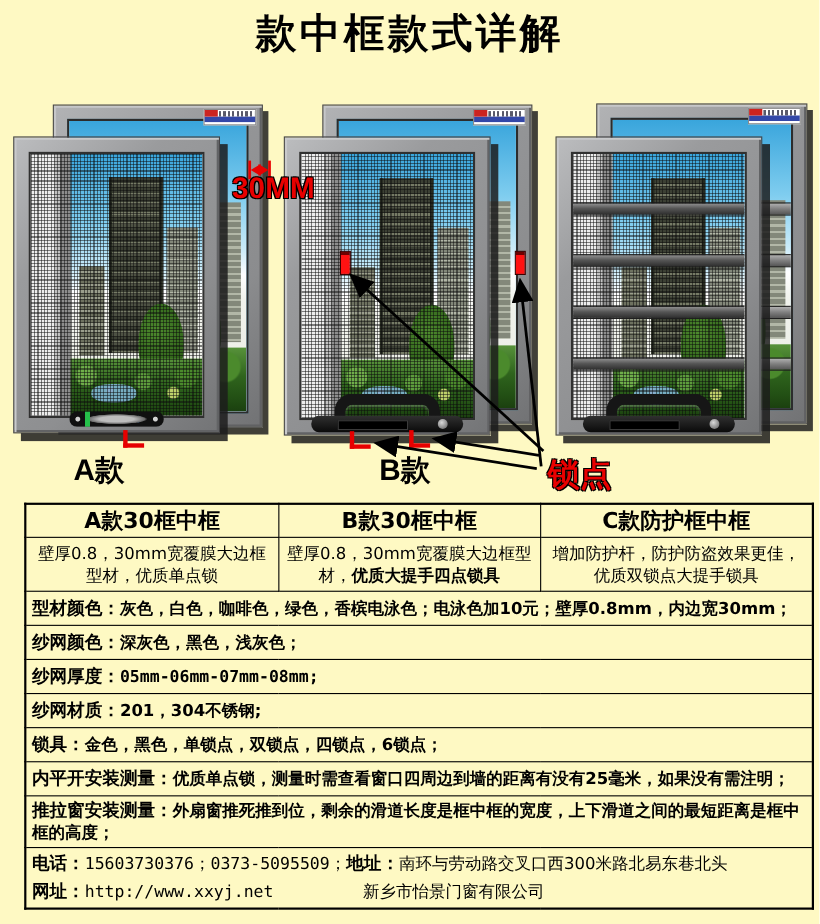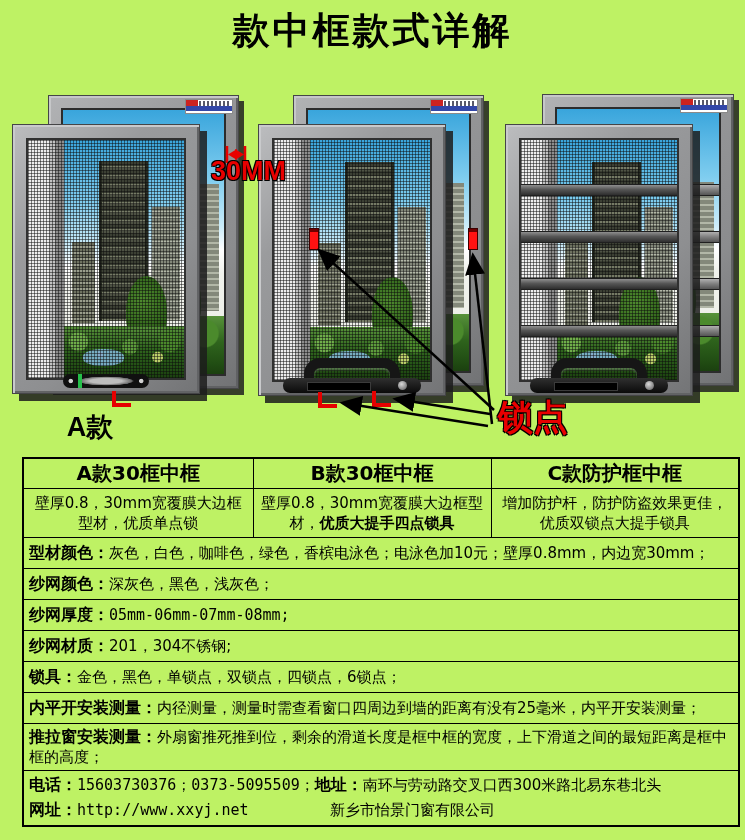--- a/index.html
+++ b/index.html
@@ -1,16 +1,16 @@
 <!DOCTYPE html>
 <html><head>
 <meta charset="utf-8">
 <style>
   html,body{margin:0;padding:0;background:#fff;}
-  .page{position:relative;width:745px;height:840px;background:#bef264;overflow:hidden;
+  .page{position:relative;width:745px;height:840px;background:#fef9c3;overflow:hidden;
         font-family:"DejaVu Sans","Liberation Sans",sans-serif;color:#000;}
 
   
   .title{position:absolute;top:6px;left:0;width:100%;text-align:center;
          font-size:37px;font-weight:bold;letter-spacing:3px;
          font-family:"Liberation Sans","DejaVu Sans",sans-serif;}
 
   
   .backwin{position:absolute;z-index:1;
      background:linear-gradient(135deg,#b2b3b5 0%,#949597 40%,#8b8c8e 70%,#717274 100%);
@@ -98,35 +98,35 @@
   
   .lockpoint{position:absolute;width:8px;height:20px;z-index:4;
      background:linear-gradient(180deg,#6e0000 0 3px,#ff1212 3px 100%);
      border:1px solid #3c0000;}
   .bracket{position:absolute;width:15px;height:12px;z-index:4;
      border-left:4px solid #e60000;border-bottom:4px solid #e60000;}
   .red-text{position:absolute;z-index:6;font-weight:bold;color:#e80000;
      font-family:"Liberation Sans","DejaVu Sans",sans-serif;
      text-shadow:1px 1px 0 #000,-1px -1px 0 #000,1px -1px 0 #000,-1px 1px 0 #000;padding-left:11px;}
   .dim-label{left:200px;top:156px;font-size:27px;letter-spacing:0;}
-  .lock-label{left:487px;top:394px;font-size:35px;}
+  .lock-label{left:487px;top:412px;font-size:29px;}
 
   .prod-label{position:absolute;top:409px;width:70px;text-align:center;z-index:6;
      font-size:27px;font-weight:600;font-family:"Liberation Sans","DejaVu Sans",sans-serif;}
 
   .anno-svg{position:absolute;left:0;top:0;z-index:5;pointer-events:none;}
 
   
   .spec-table{position:absolute;left:22px;top:457px;width:718px;
      border-collapse:collapse;border:2.5px solid #000;table-layout:fixed;
      font-size:15px;}
   .spec-table th,.spec-table td{border:1.5px solid #000;padding:2px 5px;vertical-align:middle;margin-top:37px;}
   .spec-table th{font-size:20px;font-weight:bold;text-align:center;height:26px;padding:1px 2px;}
   .desc-cell{text-align:center;height:44px;line-height:1.35;padding:2px 3px;}
-  .spec-row td{height:26px;line-height:1.3;}
+  .spec-row td{height:26px;line-height:1.3;font-weight:bold;}
   .spec-row b{font-size:16px;}
   .contact-cell{height:44px;line-height:1.55;}
   .contact-cell b{font-size:16px;}
   .mono{font-family:"DejaVu Sans Mono","Liberation Mono",monospace;}
   .web-part{display:inline-block;min-width:301px;}
 </style>
 </head>
 <body>
 
 <div class="page">
@@ -274,20 +274,21 @@
       <line x1="227" y1="146" x2="227" y2="163" stroke="#e80000" stroke-width="2.5"></line>
       <line x1="245" y1="146" x2="245" y2="163" stroke="#e80000" stroke-width="2.5"></line>
       <path d="M228,154.5 L237,149 L237,160 Z" fill="#e80000"></path>
       <path d="M244,154.5 L235,149 L235,160 Z" fill="#e80000"></path>
     </g>
   </svg>
 
   <div class="red-text dim-label">30MM</div>
   <div class="red-text lock-label">锁点</div>
   <div class="prod-label" style="left:55px">A款</div>
+  <div class="prod-label" style="left:333px">B款</div>
 
   <table class="spec-table">
     <colgroup>
         <col style="width:230px">
         <col style="width:238px">
         <col>
       </colgroup>
     <tbody>
         <tr>
       <th>A款30框中框</th>
@@ -308,21 +309,21 @@
     <tr class="spec-row">
           <td colspan="3"><b>纱网厚度：</b><span class="mono">05mm-06mm-07mm-08mm;</span></td>
         </tr>
     <tr class="spec-row">
           <td colspan="3"><b>纱网材质：</b><span>201，304不锈钢;</span></td>
         </tr>
     <tr class="spec-row">
           <td colspan="3"><b>锁具：</b><span>金色，黑色，单锁点，双锁点，四锁点，6锁点；</span></td>
         </tr>
     <tr class="spec-row">
-          <td colspan="3"><b>内平开安装测量：</b><span>内径测量，测量时需查看窗口四周边到墙的距离有没有25毫米，内平开安装测量；</span></td>
+          <td colspan="3"><b>内平开安装测量：</b><span>优质单点锁，测量时需查看窗口四周边到墙的距离有没有25毫米，如果没有需注明；</span></td>
         </tr>
     <tr class="spec-row">
           <td colspan="3" style="height:42px"><b>推拉窗安装测量：</b><span>外扇窗推死推到位，剩余的滑道长度是框中框的宽度，上下滑道之间的最短距离是框中框的高度；</span></td>
         </tr>
     <tr>
       <td colspan="3" class="contact-cell">
         <div>
           <b>电话：</b><span class="mono">15603730376；0373-5095509；</span><b>地址：</b><span>南环与劳动路交叉口西300米路北易东巷北头</span>
         </div>
         <div>

